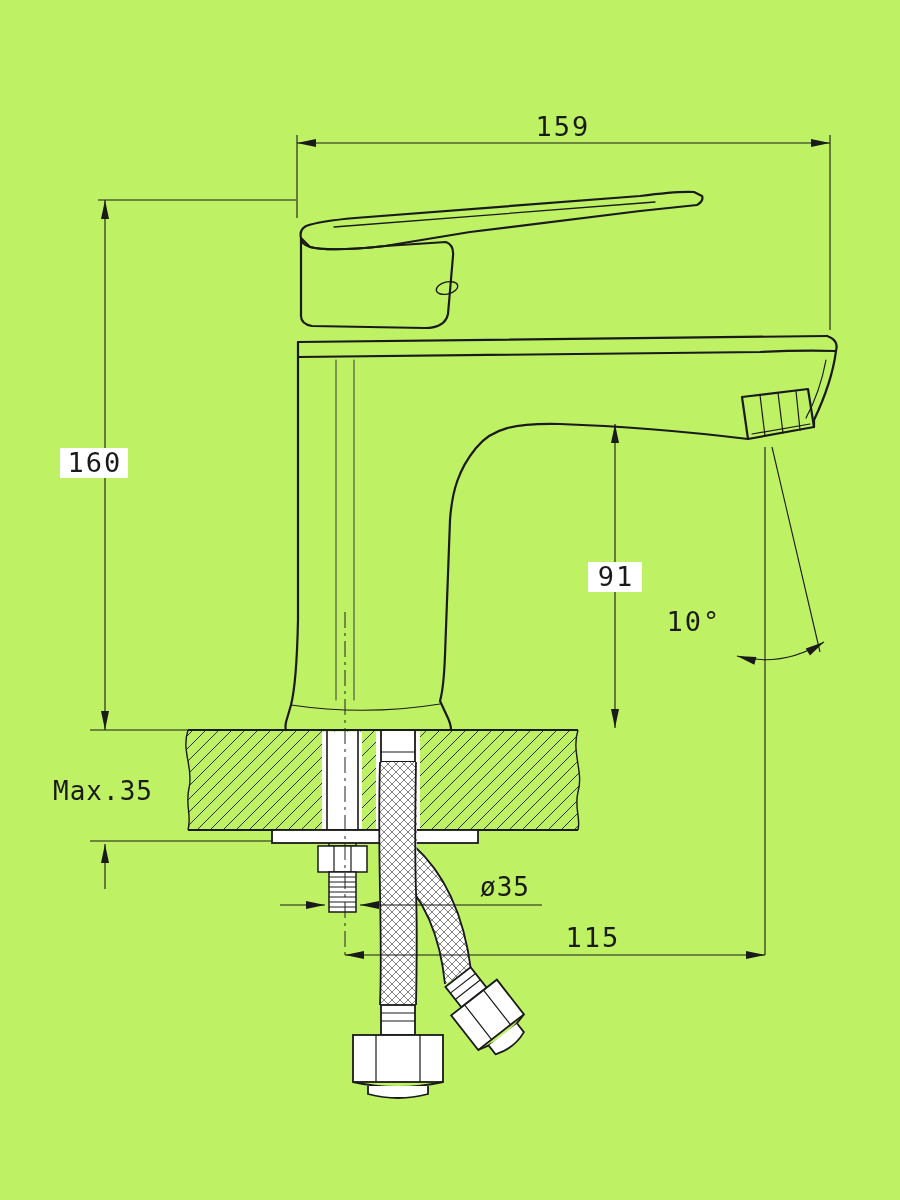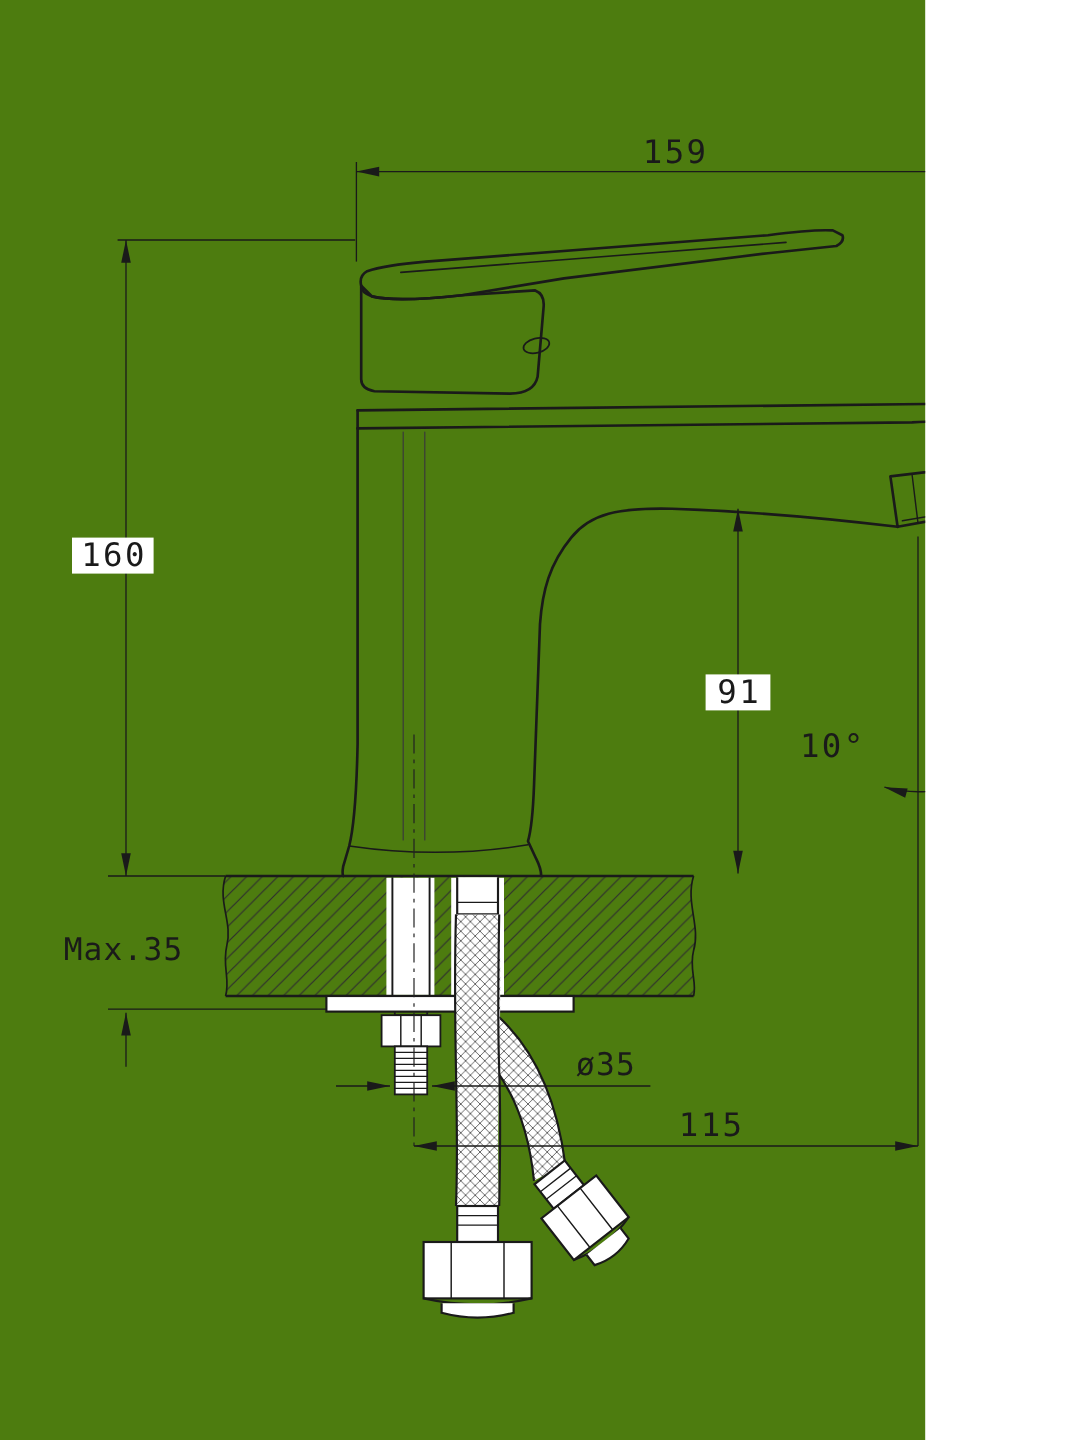--- a/index.html
+++ b/index.html
@@ -1,19 +1,19 @@
 <!DOCTYPE html>
 <html><head>
 <meta charset="utf-8">
 <style>
   html,body{margin:0;padding:0;background:#ffffff;}
   .canvas{
     position:relative;
-    width:771px;height:1200px;
-    background:#4d7c0f;
+    width:900px;height:1200px;
+    background:#bef264;
     overflow:hidden;
     font-family:"DejaVu Sans Mono", monospace;
   }
   svg{display:block;}
   .dimtext{
     font-family:"DejaVu Sans Mono", monospace;
     font-size:27px;
     letter-spacing:2px;
     fill:#1a1a1a;
   }

